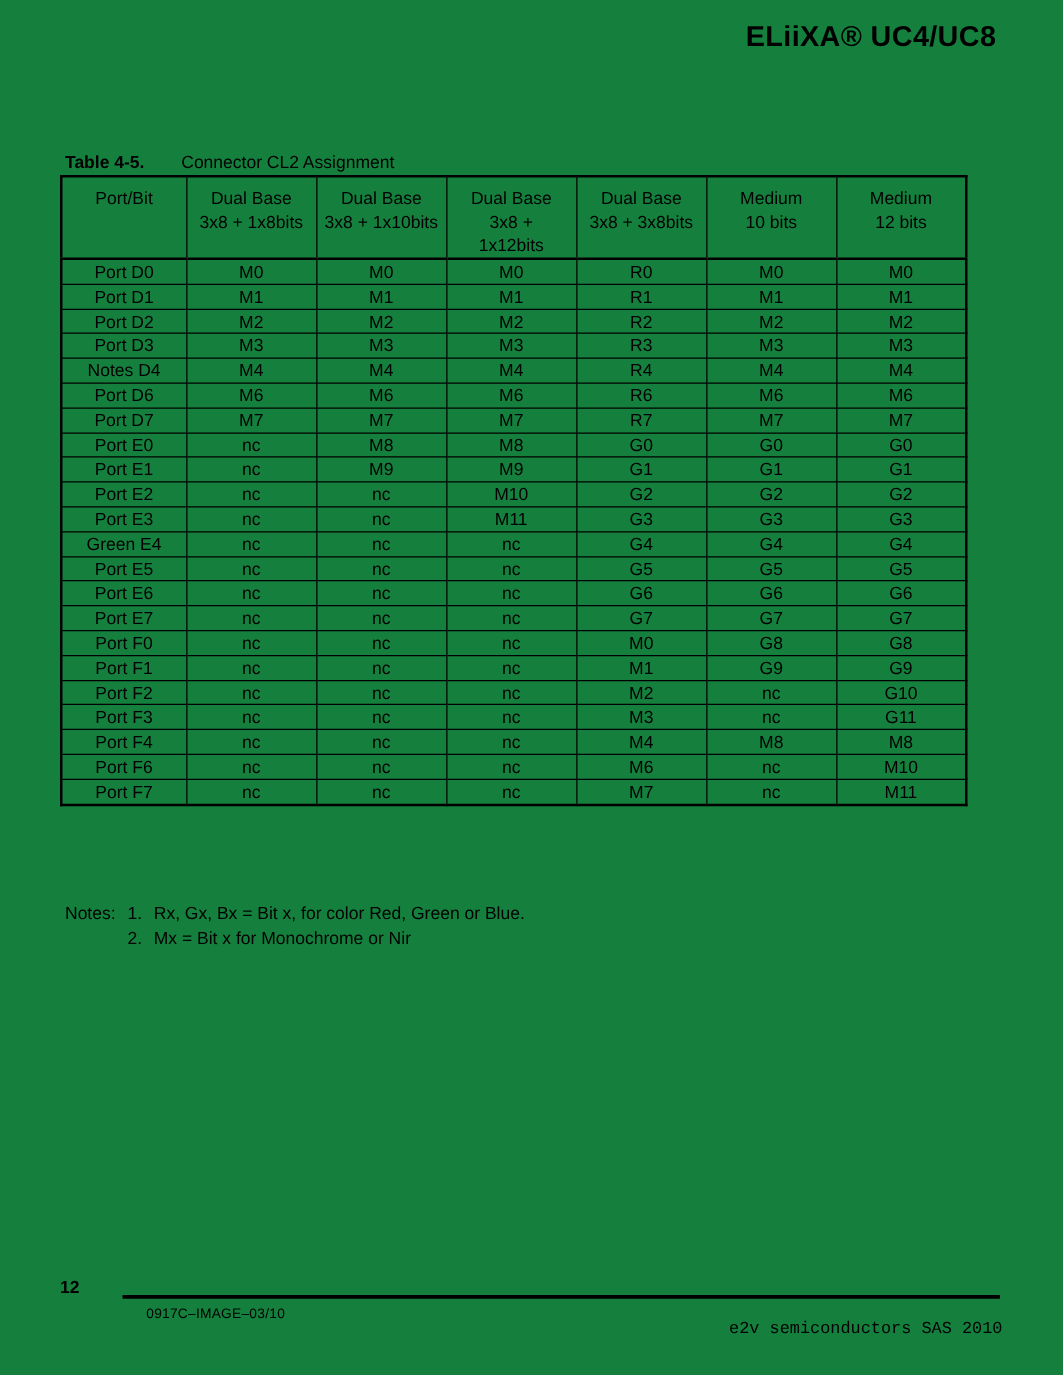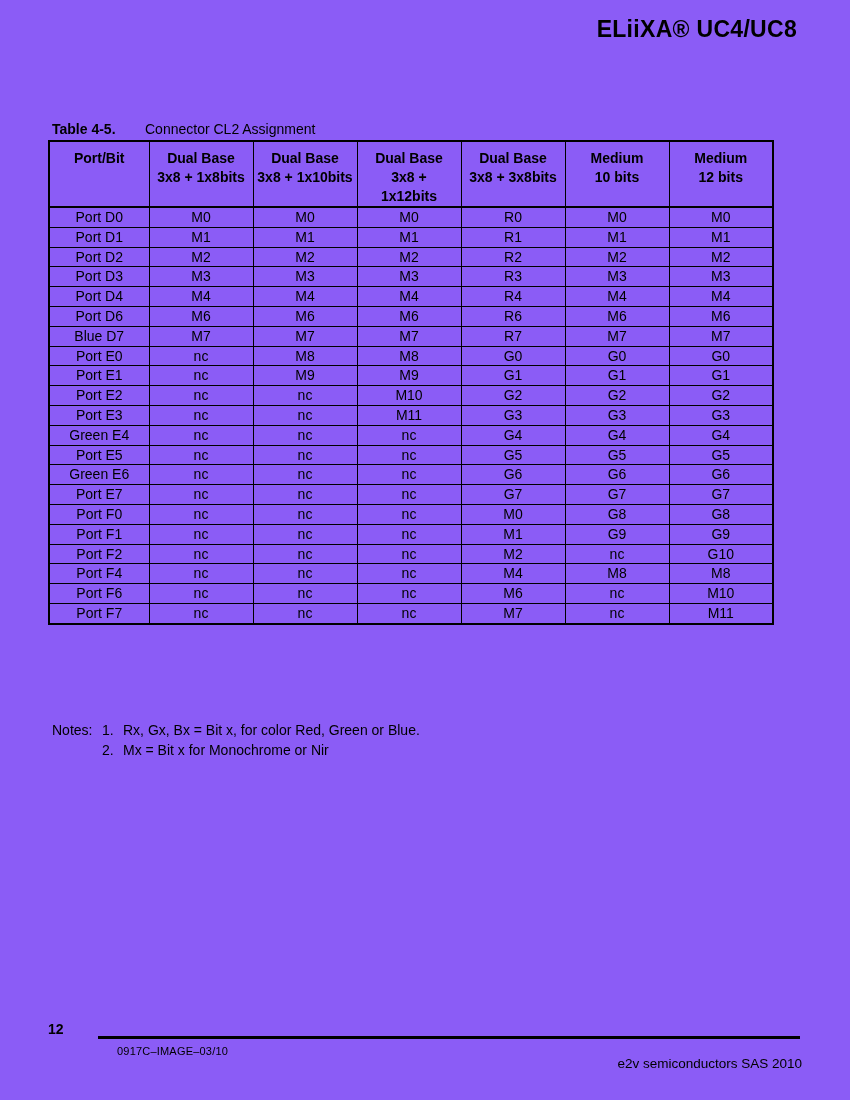--- a/index.html
+++ b/index.html
@@ -4,21 +4,21 @@
 <style>
   * { margin: 0; padding: 0; box-sizing: border-box; }
   html, body { background: #ffffff; }
   body {
     width: 850px; height: 1100px;
     position: relative;
     font-family: "Liberation Sans", sans-serif;
     color: #000;
     overflow: hidden;
   }
-  .page { position: absolute; inset: 0; background: #8b5cf6; }
+  .page { position: absolute; inset: 0; background: #15803d; }
 
   
   .doc-title {
     position: absolute;
     top: 16px; right: 53px;
     font-size: 23px;
     font-weight: bold;
     letter-spacing: 0.3px;
     white-space: nowrap;
   }
@@ -32,21 +32,21 @@
   table.data-table {
     border-collapse: collapse;
     table-layout: fixed;
     width: 724px;
     border: 2px solid #000;
   }
   table.data-table th {
     border: 1px solid #000;
     border-bottom: 2px solid #000;
     font-size: 14px;
-    font-weight: bold;
+    font-weight: normal;
     text-align: center;
     vertical-align: top;
     padding-top: 7px;
     height: 58px;
     line-height: 19px;
   }
   table.data-table td {
     border: 1px solid #000;
     font-size: 14px;
     text-align: center;
@@ -73,21 +73,21 @@
     width: 702px; height: 3px;
     background: #000;
   }
   .doc-code {
     position: absolute; left: 117px; top: 1045px;
     font-size: 11px;
     letter-spacing: 0.2px;
   }
   .copyright {
     position: absolute; right: 48px; top: 1056px;
-    font-family: Liberation Sans, sans-serif;
+    font-family: Liberation Mono, monospace;
     font-size: 13.5px;
     white-space: nowrap;
   }
 </style>
 </head>
 <body>
 
 <div class="page">
 
   <h1 class="doc-title">ELiiXA® UC4/UC8</h1>
@@ -150,39 +150,39 @@
           <tr>
             <td>Port D3</td>
             <td>M3</td>
             <td>M3</td>
             <td>M3</td>
             <td>R3</td>
             <td>M3</td>
             <td>M3</td>
           </tr>
           <tr>
-            <td>Port D4</td>
+            <td>Notes D4</td>
             <td>M4</td>
             <td>M4</td>
             <td>M4</td>
             <td>R4</td>
             <td>M4</td>
             <td>M4</td>
           </tr>
           <tr>
             <td>Port D6</td>
             <td>M6</td>
             <td>M6</td>
             <td>M6</td>
             <td>R6</td>
             <td>M6</td>
             <td>M6</td>
           </tr>
           <tr>
-            <td>Blue D7</td>
+            <td>Port D7</td>
             <td>M7</td>
             <td>M7</td>
             <td>M7</td>
             <td>R7</td>
             <td>M7</td>
             <td>M7</td>
           </tr>
           <tr>
             <td>Port E0</td>
             <td>nc</td>
@@ -231,21 +231,21 @@
           <tr>
             <td>Port E5</td>
             <td>nc</td>
             <td>nc</td>
             <td>nc</td>
             <td>G5</td>
             <td>G5</td>
             <td>G5</td>
           </tr>
           <tr>
-            <td>Green E6</td>
+            <td>Port E6</td>
             <td>nc</td>
             <td>nc</td>
             <td>nc</td>
             <td>G6</td>
             <td>G6</td>
             <td>G6</td>
           </tr>
           <tr>
             <td>Port E7</td>
             <td>nc</td>
@@ -274,20 +274,29 @@
             <td>G9</td>
           </tr>
           <tr>
             <td>Port F2</td>
             <td>nc</td>
             <td>nc</td>
             <td>nc</td>
             <td>M2</td>
             <td>nc</td>
             <td>G10</td>
+          </tr>
+          <tr>
+            <td>Port F3</td>
+            <td>nc</td>
+            <td>nc</td>
+            <td>nc</td>
+            <td>M3</td>
+            <td>nc</td>
+            <td>G11</td>
           </tr>
           <tr>
             <td>Port F4</td>
             <td>nc</td>
             <td>nc</td>
             <td>nc</td>
             <td>M4</td>
             <td>M8</td>
             <td>M8</td>
           </tr>

